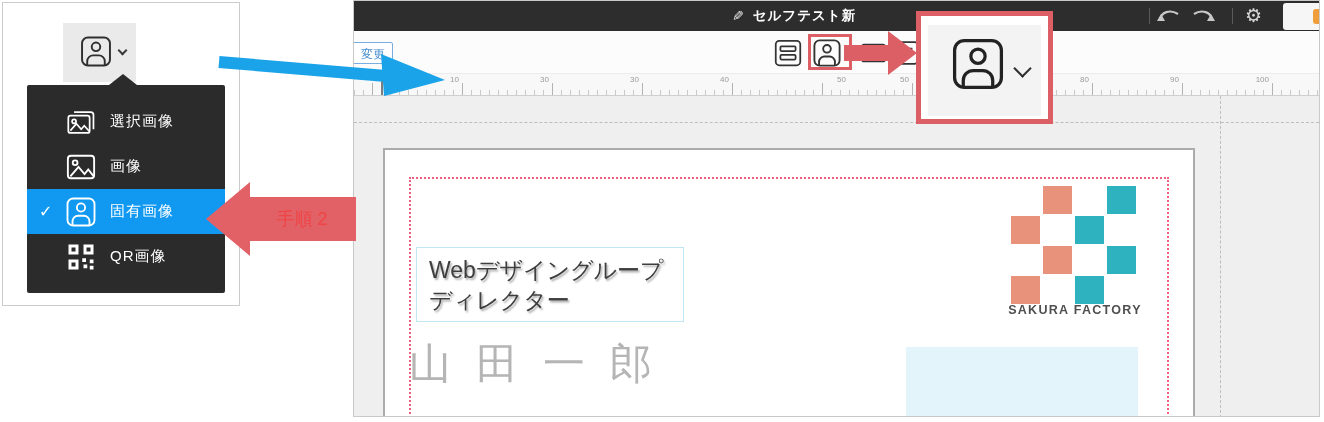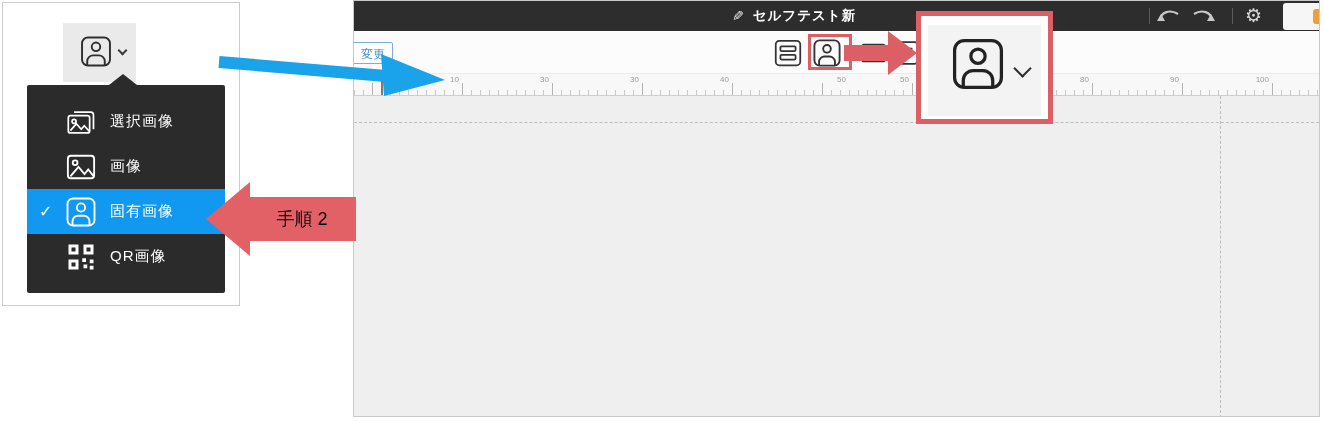--- a/index.html
+++ b/index.html
@@ -14,21 +14,21 @@
   #trigger-caret { left:106px; top:71px; width:0; height:0; border-left:14px solid transparent; border-right:14px solid transparent; border-bottom:11px solid #2b2b2b; }
   #menu-panel { left:24px; top:82px; width:198px; height:208px; background:#2b2b2b; border-radius:2px; padding-top:14px; }
   .menu-item { display:flex; align-items:center; height:45px; padding-left:12px; }
   .menu-item.selected { background:#1199f2; }
   .check { width:27px; color:#fff; font-size:16px; font-weight:bold; }
   .micon { width:30px; height:30px; display:inline-block; }
   .mlabel { color:#fff; font-size:15px; margin-left:14px; letter-spacing:1px; }
 
   
   #step-arrow { left:206px; top:180px; width:152px; height:78px; z-index:6; }
-  #step-label { left:252px; top:197px; width:100px; height:44px; display:flex; align-items:center; justify-content:center; color:#000000; font-size:18px; z-index:7; }
+  #step-label { left:252px; top:197px; width:100px; height:44px; display:flex; align-items:center; justify-content:center; color:#ef4444; font-size:18px; z-index:7; }
 
   
   #blue-arrow { left:214px; top:46px; width:235px; height:52px; z-index:6; }
 
   
   #app-window { left:353px; top:0; width:967px; height:417px; border:1px solid #c9c9c9; background:#efefef; overflow:hidden; z-index:1; }
 
   #titlebar { position:absolute; left:0; top:0; width:100%; height:30px; background:#2d2d2d; }
   #title-group { position:absolute; left:378px; top:0; height:30px; display:flex; align-items:center; gap:9px; }
   #pencil { color:#e8e8e8; font-size:14px; transform:scaleX(-1); display:inline-block; }
@@ -345,20 +345,44 @@
           <div class="tick" style="left: 954px;"></div>
           <div class="tick" style="left: 963px;"></div>
         </div>
       <div id="ruler-marker"></div>
     </div>
 
     <div id="workspace">
       <div id="guide-h"></div>
       <div id="guide-v"></div>
 
+      <div id="card">
+        <div id="bleed"></div>
+
+        <div id="role-box">
+          <div>Webデザイングループ</div>
+          <div>ディレクター</div>
+        </div>
+
+        <div id="name-text">山田一郎</div>
+
+        <div id="blue-area"></div>
+
+        <div id="logo-grid">
+            <div class="logo-sq" style="left: 32px; top: 0px; background: rgb(232, 145, 123);"></div>
+            <div class="logo-sq" style="left: 96px; top: 0px; background: rgb(47, 178, 191);"></div>
+            <div class="logo-sq" style="left: 0px; top: 30px; background: rgb(232, 145, 123);"></div>
+            <div class="logo-sq" style="left: 64px; top: 30px; background: rgb(47, 178, 191);"></div>
+            <div class="logo-sq" style="left: 32px; top: 60px; background: rgb(232, 145, 123);"></div>
+            <div class="logo-sq" style="left: 96px; top: 60px; background: rgb(47, 178, 191);"></div>
+            <div class="logo-sq" style="left: 0px; top: 90px; background: rgb(232, 145, 123);"></div>
+            <div class="logo-sq" style="left: 64px; top: 90px; background: rgb(47, 178, 191);"></div>
+          </div>
+        <div id="logo-text">SAKURA FACTORY</div>
+      </div>
     </div>
 
     <div id="overlay-btn">
       <div id="overlay-gray">
         <span class="abs" style="left:23px;top:13px;">
           <svg width="54" height="52" viewBox="0 0 24 24" fill="none" stroke="#222" stroke-width="1.5">
             <rect x="1.2" y="1.2" width="21.6" height="21.6" rx="4.5"></rect>
             <circle cx="12" cy="8.4" r="3.3"></circle>
             <path d="M5.2 22.8 v-3.2 a4.6 4.6 0 0 1 4.6 -4.6 h4.4 a4.6 4.6 0 0 1 4.6 4.6 v3.2"></path>
           </svg>

